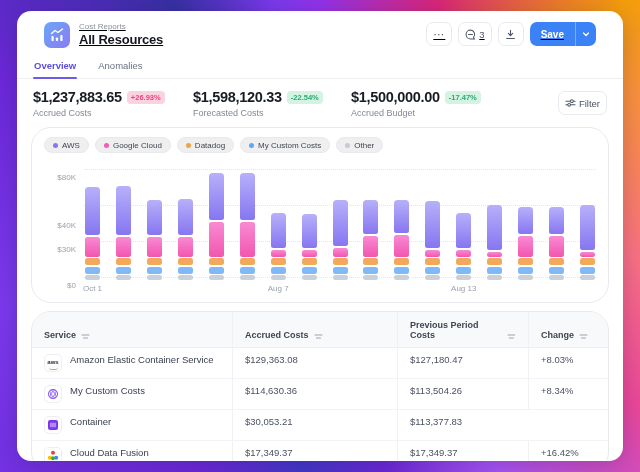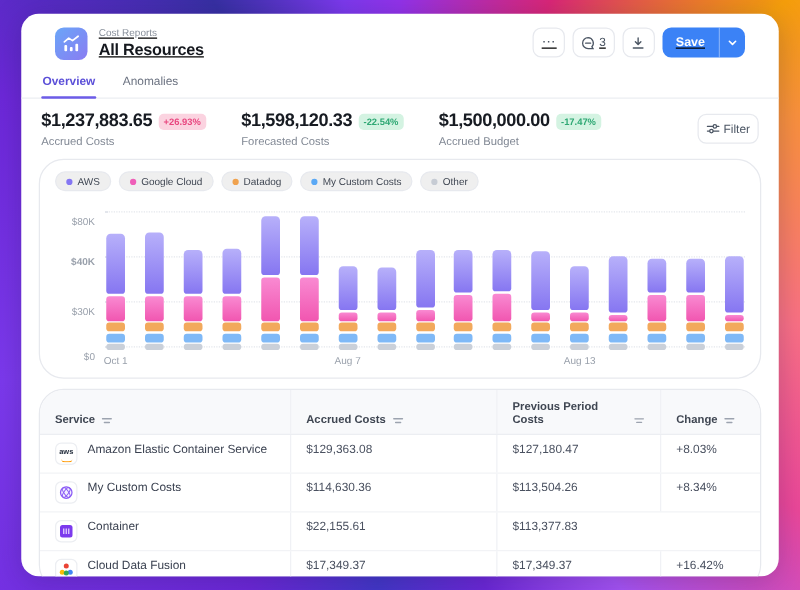--- a/index.html
+++ b/index.html
@@ -192,21 +192,21 @@
           <button class="pill">
             <span class="dot" style="background: rgb(91, 169, 245);"></span>
             <span>My Custom Costs</span>
           </button>
           <button class="pill">
             <span class="dot" style="background: rgb(199, 204, 212);"></span>
             <span>Other</span>
           </button>
         </div>
       <div class="plotwrap">
-        <div id="ylabels" style="display:contents"><div class="ylabel" style="top: 12px;">$80K</div><div class="ylabel" style="top: 44px; font-weight: bold;">$40K</div><div class="ylabel" style="top: 84px;">$30K</div><div class="ylabel" style="top: 120px;">$0</div></div>
+        <div id="ylabels" style="display:contents"><div class="ylabel" style="top: 12px;">$80K</div><div class="ylabel" style="top: 60px;">$40K</div><div class="ylabel" style="top: 84px;">$30K</div><div class="ylabel" style="top: 120px;">$0</div></div>
         <div class="plotarea">
           <div id="grid" style="display:contents"><div class="gridline" style="top: 8px;"></div><div class="gridline" style="top: 44px;"></div><div class="gridline" style="top: 80px;"></div><div class="gridline" style="top: 116px;"></div></div>
           <div class="bars" id="bars">
               <div class="barcell">
                 <div class="bar">
                   <div class="seg" style="height: 5px; background: rgb(202, 208, 217);"></div>
                   <div class="seg" style="height: 7px; background: rgb(127, 185, 247);"></div>
                   <div class="seg" style="height: 7px; background: rgb(242, 169, 92);"></div>
                   <div class="seg" style="height: 20px; background: linear-gradient(rgb(249, 138, 210), rgb(241, 86, 176));"></div>
                   <div class="seg top" style="height: 48px; background: linear-gradient(rgb(183, 176, 250), rgb(134, 118, 241));"></div>
@@ -431,21 +431,21 @@
           <div class="tr">
             <div class="td service-cell">
               <span class="icon-box">
                 <svg width="12" height="12" viewBox="0 0 12 12">
                   <rect x="1" y="1" width="10" height="10" rx="2" fill="#7c3aed"></rect>
                   <path d="M4 3.8v4.4M6 3.8v4.4M8 3.8v4.4" stroke="#e9d5ff" stroke-width="1"></path>
                 </svg>
               </span>
               <span>Container</span>
             </div>
-            <div class="td">$22,155.61</div>
+            <div class="td">$30,053.21</div>
             <div class="td">$113,377.83</div>
           </div>
           <div class="tr">
             <div class="td service-cell">
               <span class="icon-box">
                 <svg width="12" height="12" viewBox="0 0 12 12">
                   <circle cx="6" cy="2.8" r="2" fill="#ea4335"></circle>
                   <circle cx="9.2" cy="7.8" r="2" fill="#4285f4"></circle>
                   <circle cx="2.8" cy="7.8" r="2" fill="#fbbc05"></circle>
                   <circle cx="6" cy="8.3" r="2" fill="#34a853"></circle>

